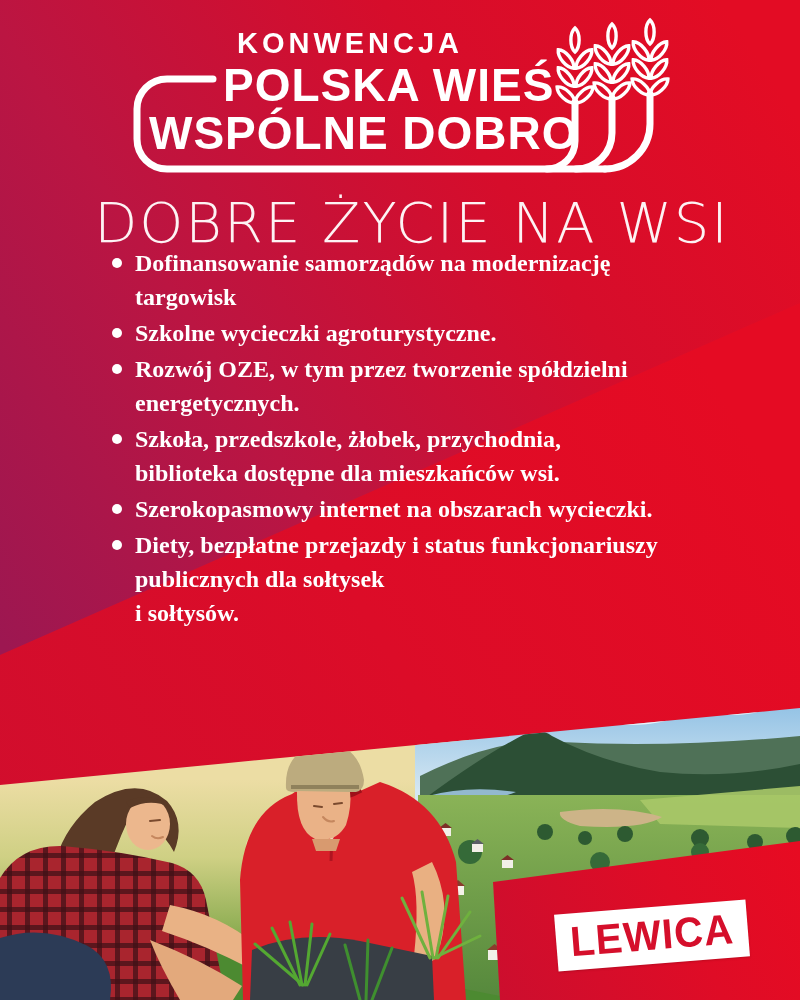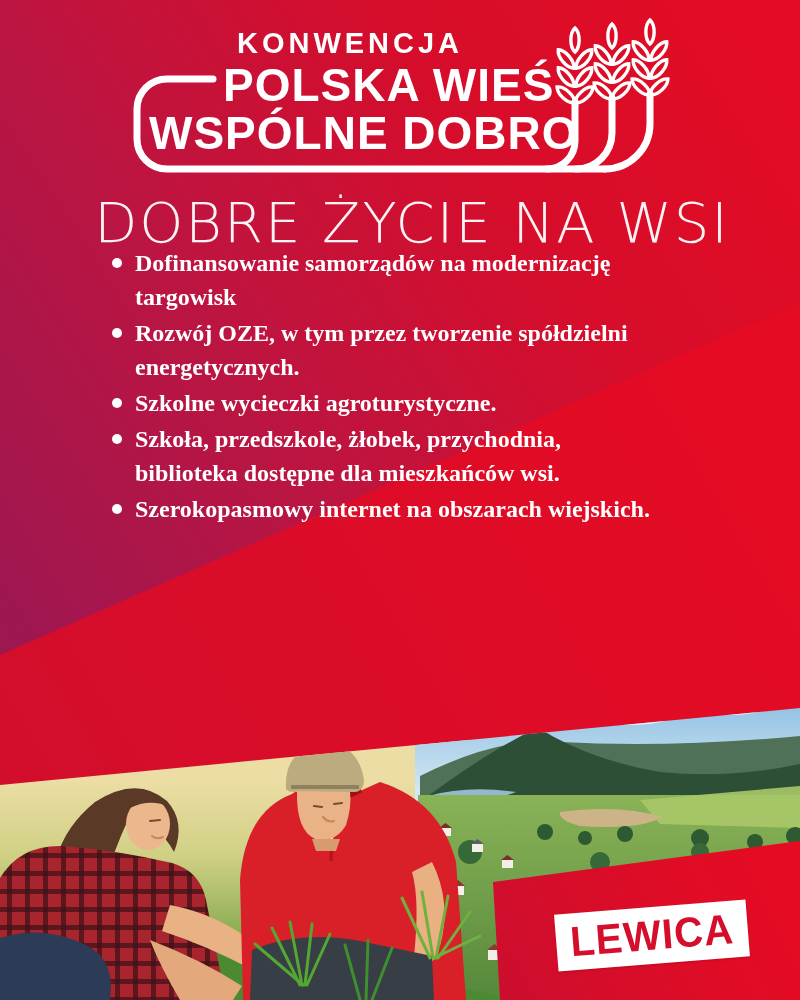--- a/index.html
+++ b/index.html
@@ -274,22 +274,23 @@
     <polygon points="493,882 800,841 800,1000 500,1000" fill="url(#gPanel)"></polygon>
   </svg>
 
   <div class="kicker">KONWENCJA</div>
   <div class="title l1">POLSKA WIEŚ</div>
   <div class="title l2">WSPÓLNE DOBRO</div>
   <div class="heading">DOBRE ŻYCIE NA WSI</div>
 
   <ul class="bullets">
       <li>Dofinansowanie samorządów na modernizację<br>targowisk</li>
+      <li>Szkolne wycieczki agroturystyczne.</li>
       <li>Rozwój OZE, w tym przez tworzenie spółdzielni<br>energetycznych.</li>
-      <li>Szkolne wycieczki agroturystyczne.</li>
       <li>Szkoła, przedszkole, żłobek, przychodnia,<br>biblioteka dostępne dla mieszkańców wsi.</li>
-      <li>Szerokopasmowy internet na obszarach wiejskich.</li>
+      <li>Szerokopasmowy internet na obszarach wycieczki.</li>
+      <li>Diety, bezpłatne przejazdy i status funkcjonariuszy<br>publicznych dla sołtysek<br>i sołtysów.</li>
     </ul>
 
   <div class="lewica-box">
     <span>LEWICA</span>
   </div>
 </div>
 
 </body></html>

